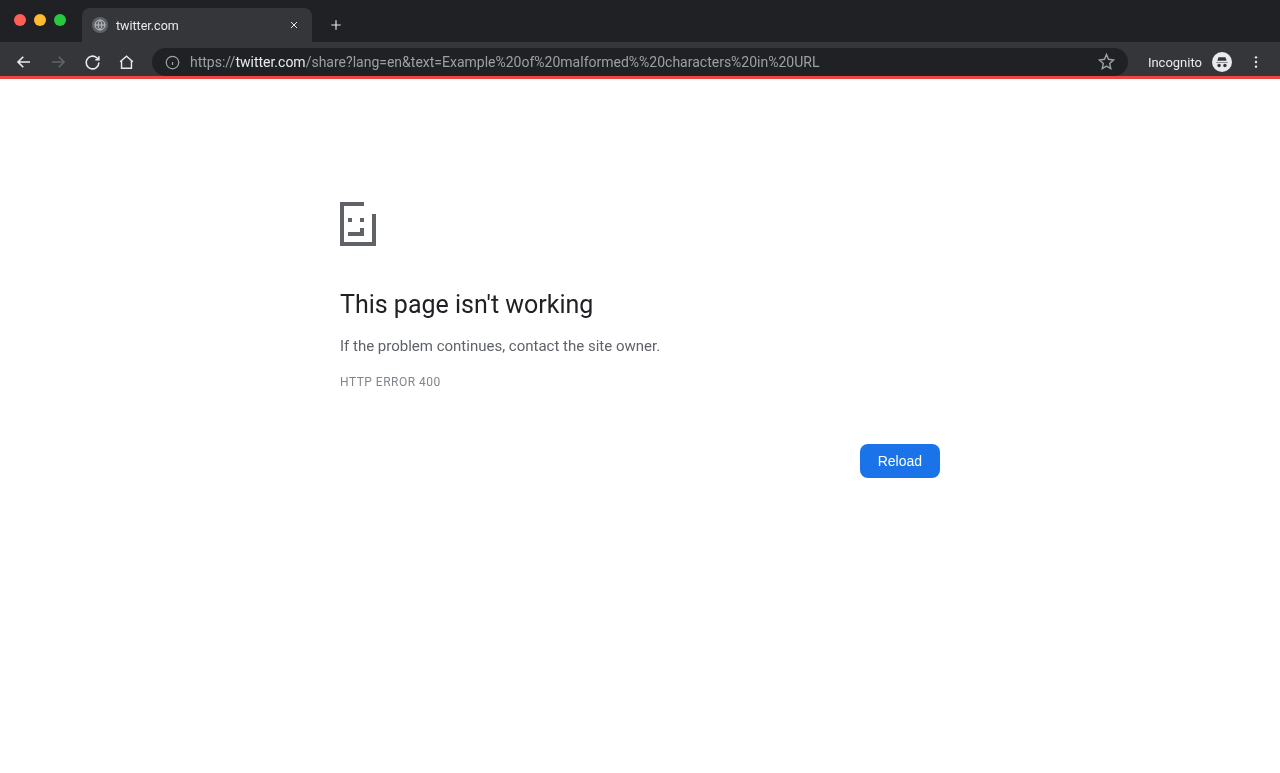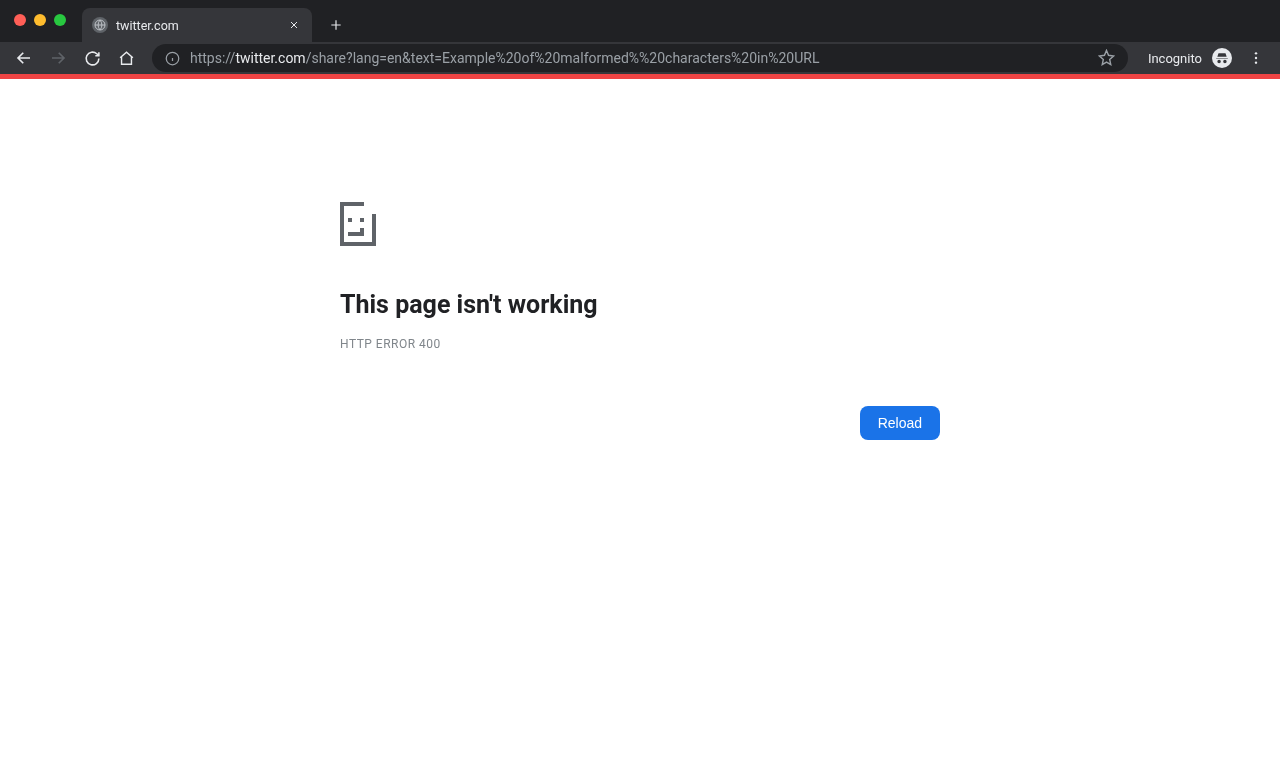--- a/index.html
+++ b/index.html
@@ -75,24 +75,24 @@
       margin-left: 10px;
       margin-bottom: 3px;
       font-size: 18px;
       border-radius: 50%;
       cursor: pointer;
     }
     .toolbar {
       height: 37px;
       background: #35363a;
       display: flex;
-      align-items: center;
+      align-items: flex-end;
       gap: 6px;
       padding: 0 10px;
-      border-bottom: 5px solid #ef4444;
+      border-bottom: 3px solid #ef4444;
     }
     .nav-icon {
       width: 28px; height: 28px;
       display: flex;
       align-items: center;
       justify-content: center;
       border-radius: 50%;
       color: #9aa0a6;
       cursor: pointer;
     }
@@ -165,21 +165,21 @@
       width: 600px;
       margin-top: 123px;
     }
     .sad-doc {
       width: 36px; height: 44px;
       margin-bottom: 40px;
     }
     .error-title {
       font-size: 25px;
       color: #202124;
-      font-weight: 700;
+      font-weight: 400;
       margin-bottom: 18px;
     }
     .error-msg {
       font-size: 15px;
       color: #5f6368;
       margin-bottom: 20px;
     }
     .error-code {
       font-size: 12px;
       color: #80868b;
@@ -289,16 +289,17 @@
     <svg class="sad-doc" viewBox="0 0 36 44" shape-rendering="crispEdges">
       <path d="M0 0 H24 V4 H28 V8 H32 V12 H36 V44 H0 Z" fill="#5f6368"></path>
       <path d="M4 4 H24 V12 H32 V40 H4 Z" fill="#ffffff"></path>
       <path d="M24 4 H28 V8 H32 V12 H24 Z" fill="#ffffff"></path>
       <rect x="8" y="16" width="4" height="4" fill="#5f6368"></rect>
       <rect x="20" y="16" width="4" height="4" fill="#5f6368"></rect>
       <rect x="8" y="30" width="16" height="4" fill="#5f6368"></rect>
       <rect x="20" y="26" width="4" height="4" fill="#5f6368"></rect>
     </svg>
     <h1 class="error-title">This page isn't working</h1>
+    <p class="error-msg">If the problem continues, contact the site owner.</p>
     <p class="error-code">HTTP ERROR 400</p>
     <button class="reload-btn">Reload</button>
   </div>
 </div>
 
 </body></html>

